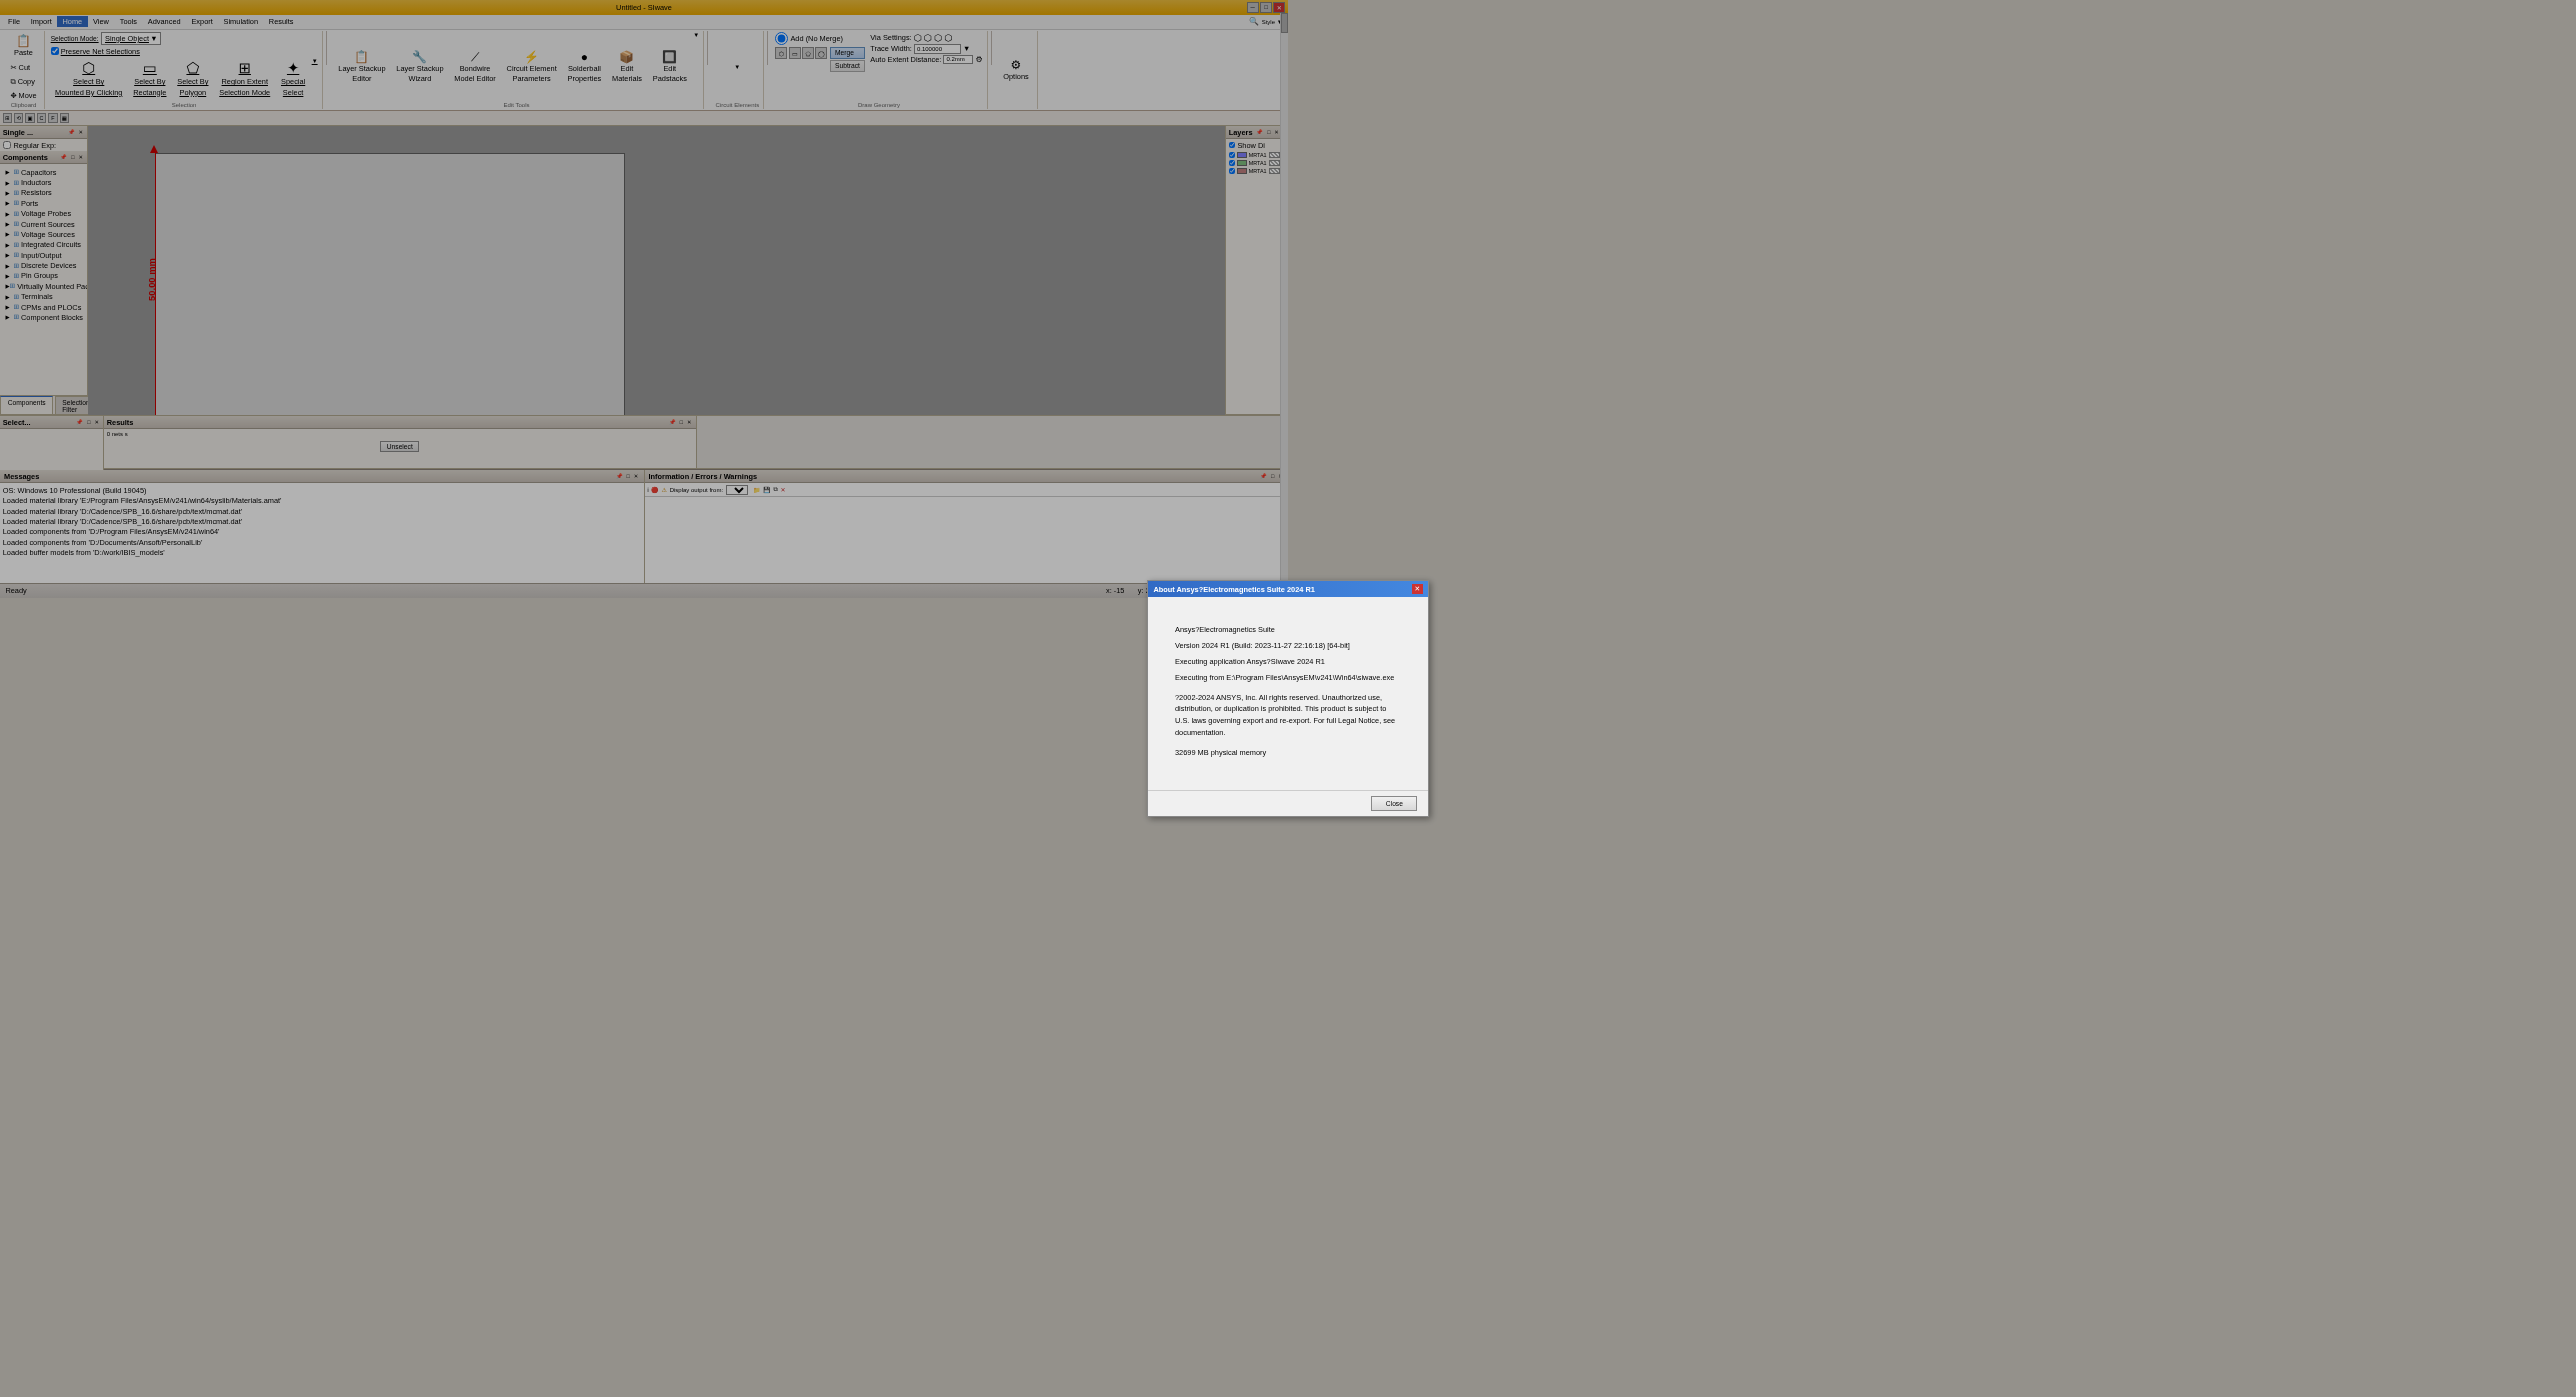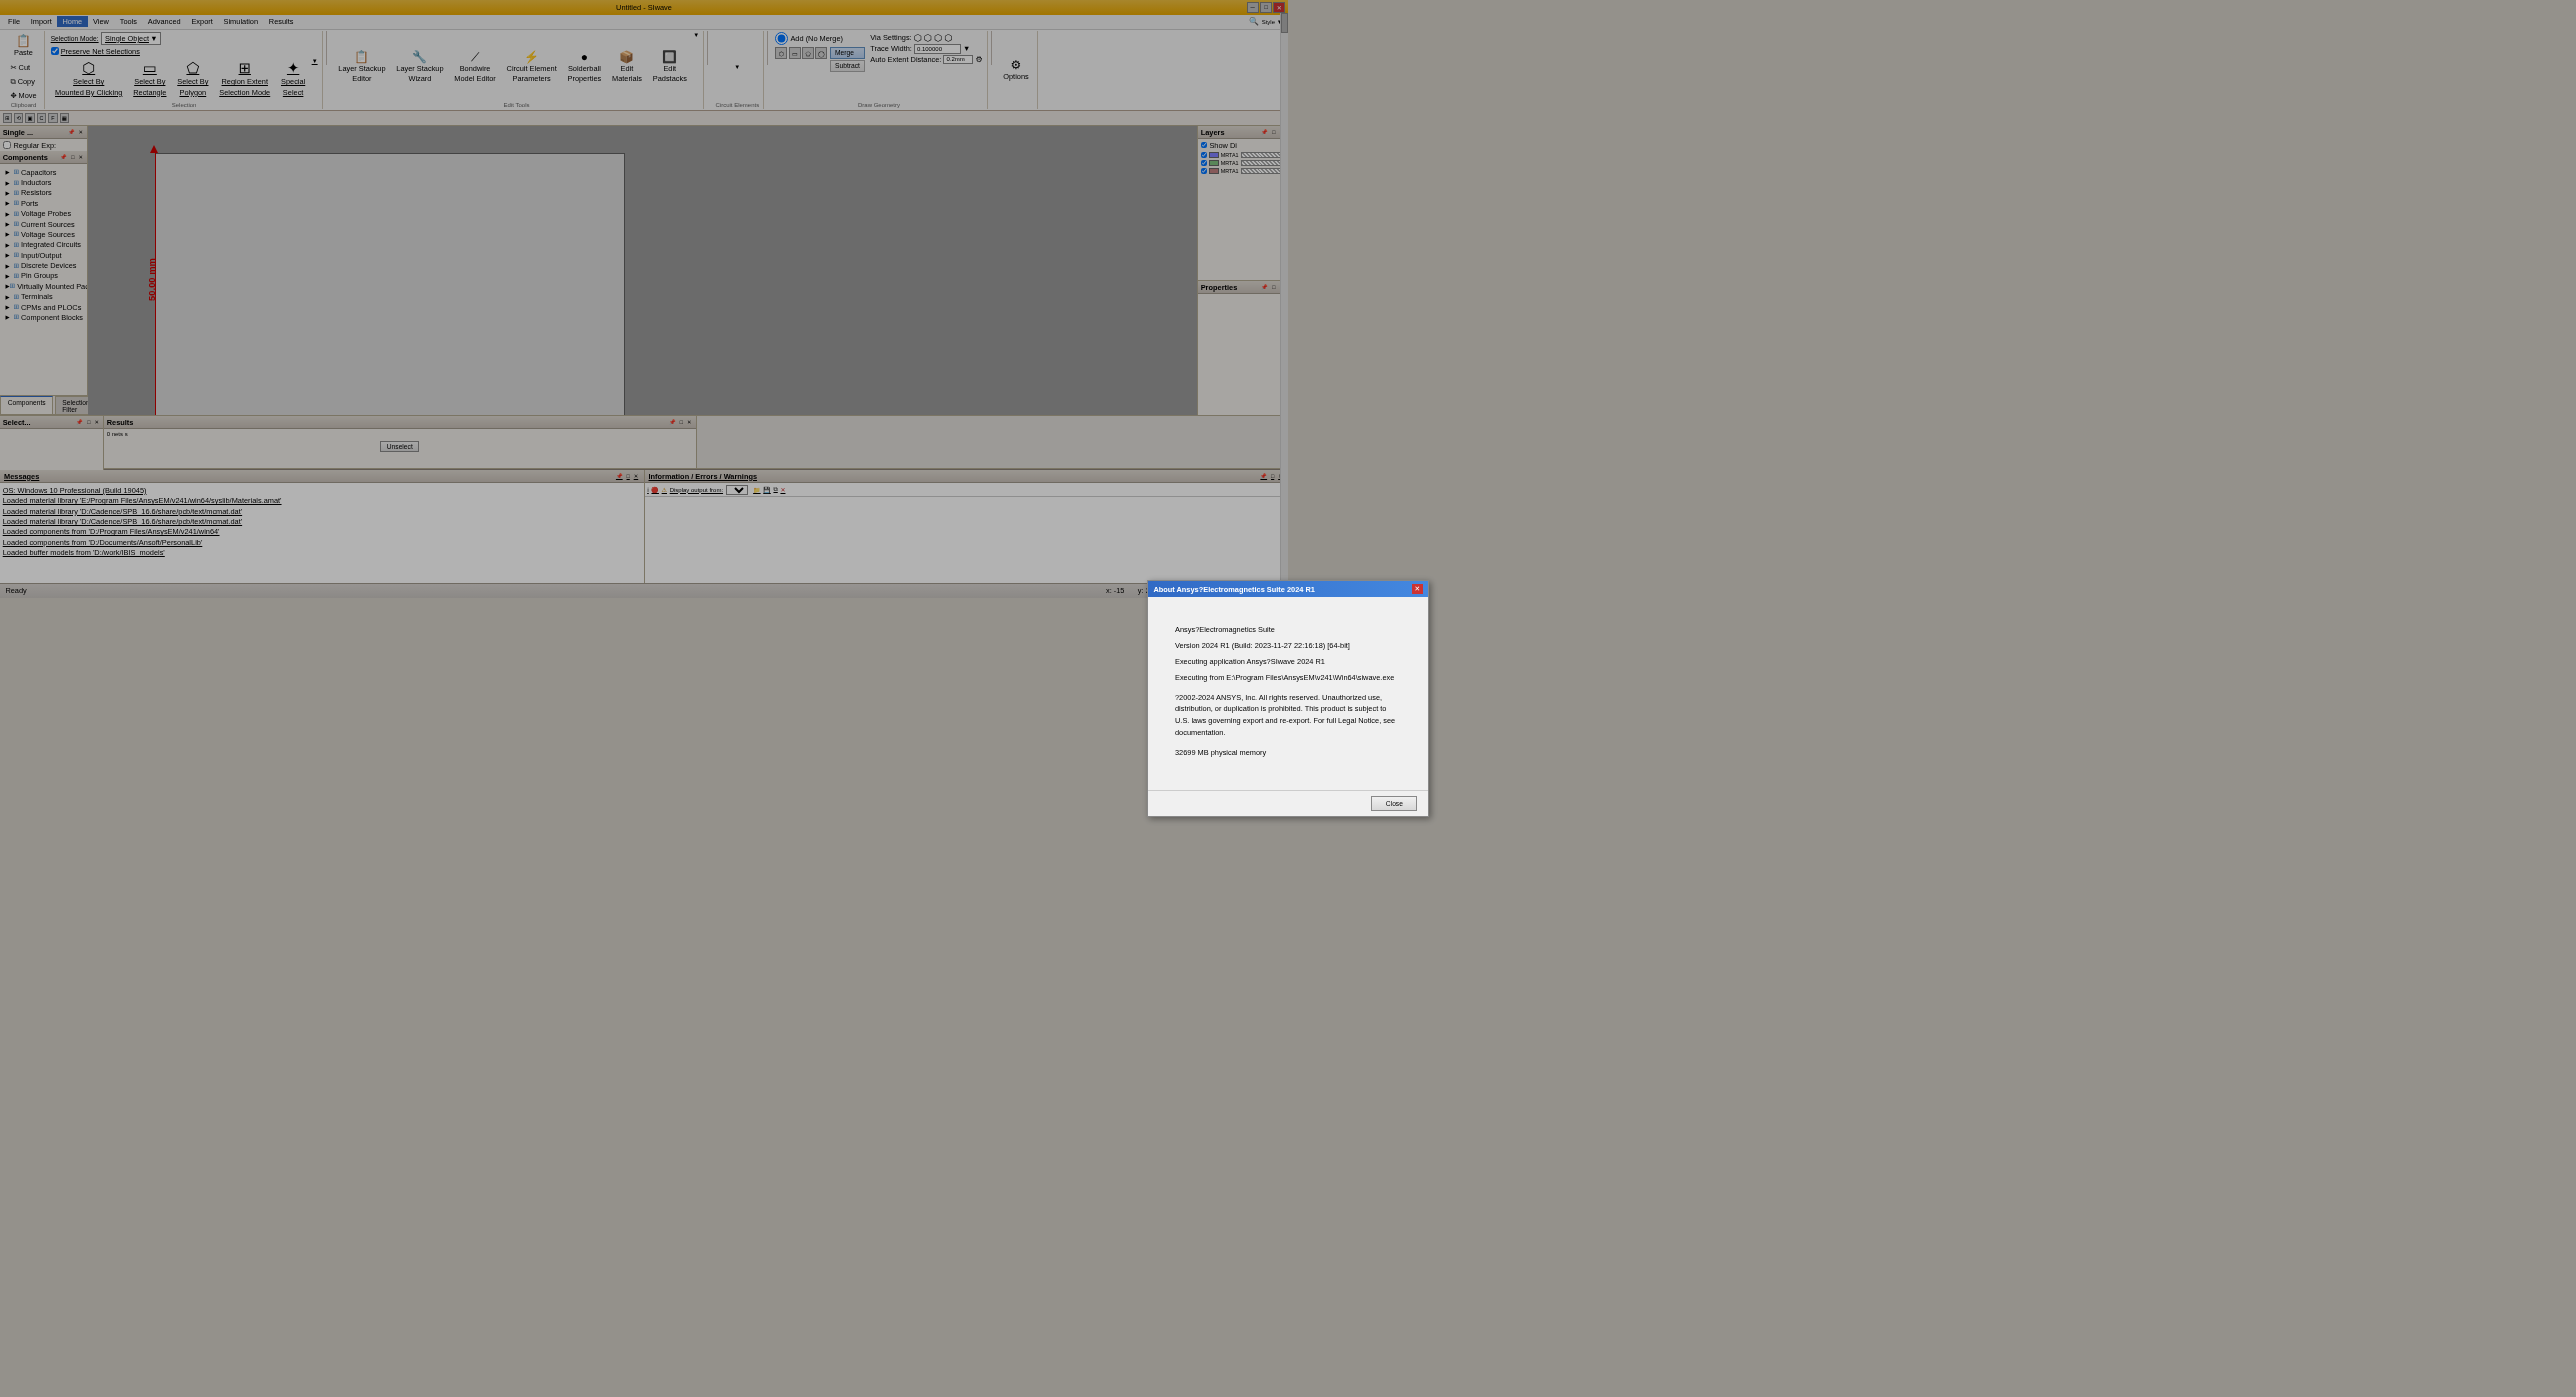--- a/index.html
+++ b/index.html
@@ -264,21 +264,20 @@
       border-right: 0.7px solid #b0a890;
       display: flex;
       flex-direction: column;
     }
 
     
     #bottom-section {
       display: flex;
       height: 114px;
       border-top: 1.3px solid #8a8078;
-      text-decoration: underline;
     }
     #messages-panel {
       flex: 1;
       background: #fff;
       display: flex;
       flex-direction: column;
       border-right: 0.7px solid #b0a890;
     }
     #info-panel {
       flex: 1;
@@ -779,21 +778,21 @@
     <div style="position:absolute;top:27px;left:67px;width:470px;height:302px;background:#d8d8d8;border:0.7px solid #606060;">
     </div>
 
     <div style="position:absolute;top:25.5px;left:67px;width:1.3px;height:302px;background:#cc0000;"></div>
     <div style="position:absolute;top:19px;left:62px;width:0;height:0;border-left:4.7px solid transparent;border-right:4.7px solid transparent;border-bottom:8px solid #cc0000;"></div>
 
     <div style="position:absolute;top:148px;left:42px;color:#cc0000;font-size:9.4px;font-weight:bold;transform:rotate(-90deg);white-space:nowrap;">50.00 mm</div>
 
   </div>
 
-  <div id="right-panel" style="width:91px;background:#f0ede8;border-left:0.7px solid #b0a890;display:flex;flex-direction:column;">
+  <div id="right-panel" style="width:63px;background:#f0ede8;border-left:0.7px solid #b0a890;display:flex;flex-direction:row;">
 
     <div id="layers-panel" style="flex:1;border-bottom:0.7px solid #b0a890;">
       <div class="panel-header">
         <span>Layers</span>
         <div class="panel-controls">
           <button class="panel-ctrl-btn">📌</button>
           <button class="panel-ctrl-btn">□</button>
           <button class="panel-ctrl-btn">✕</button>
         </div>
       </div>

